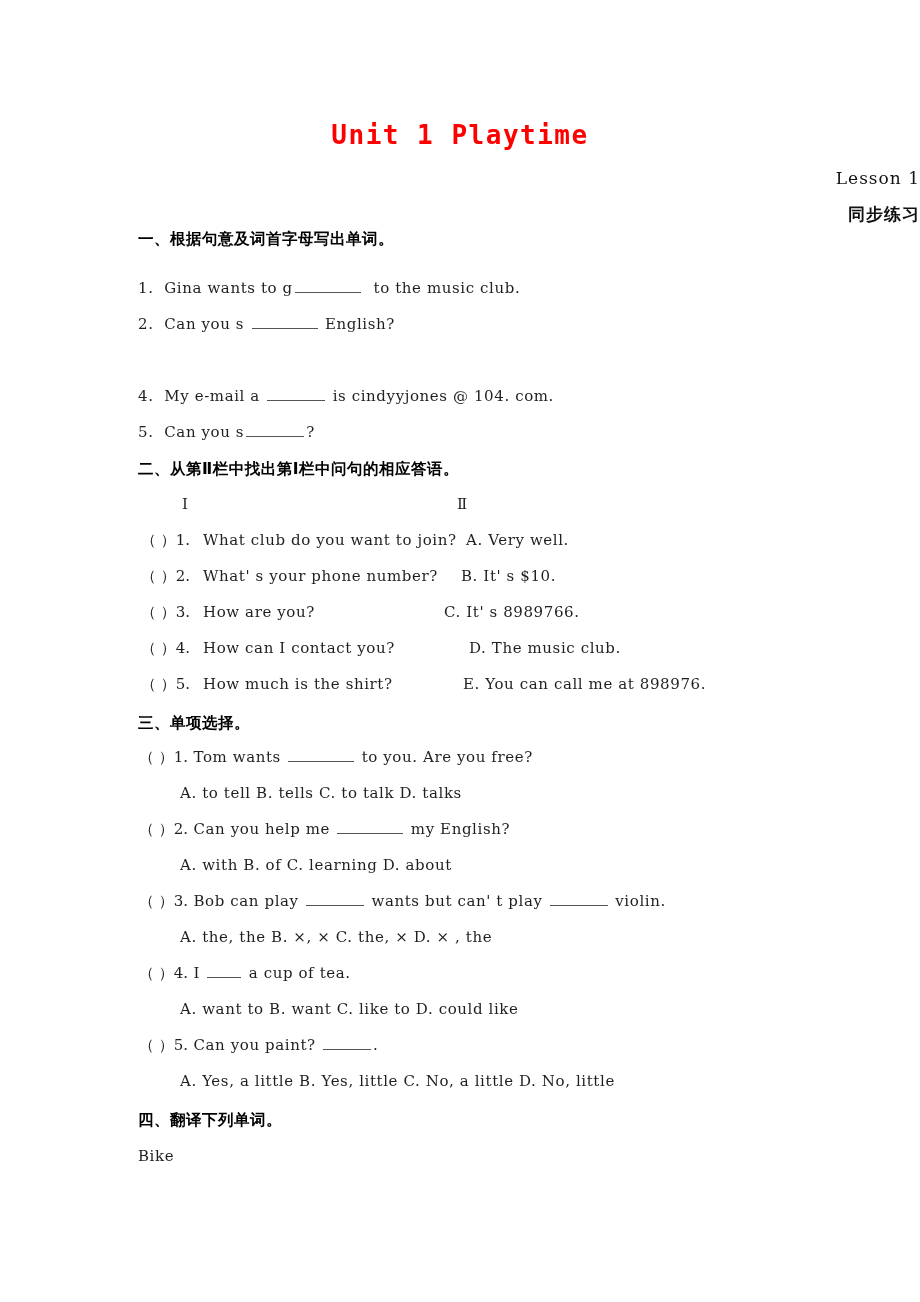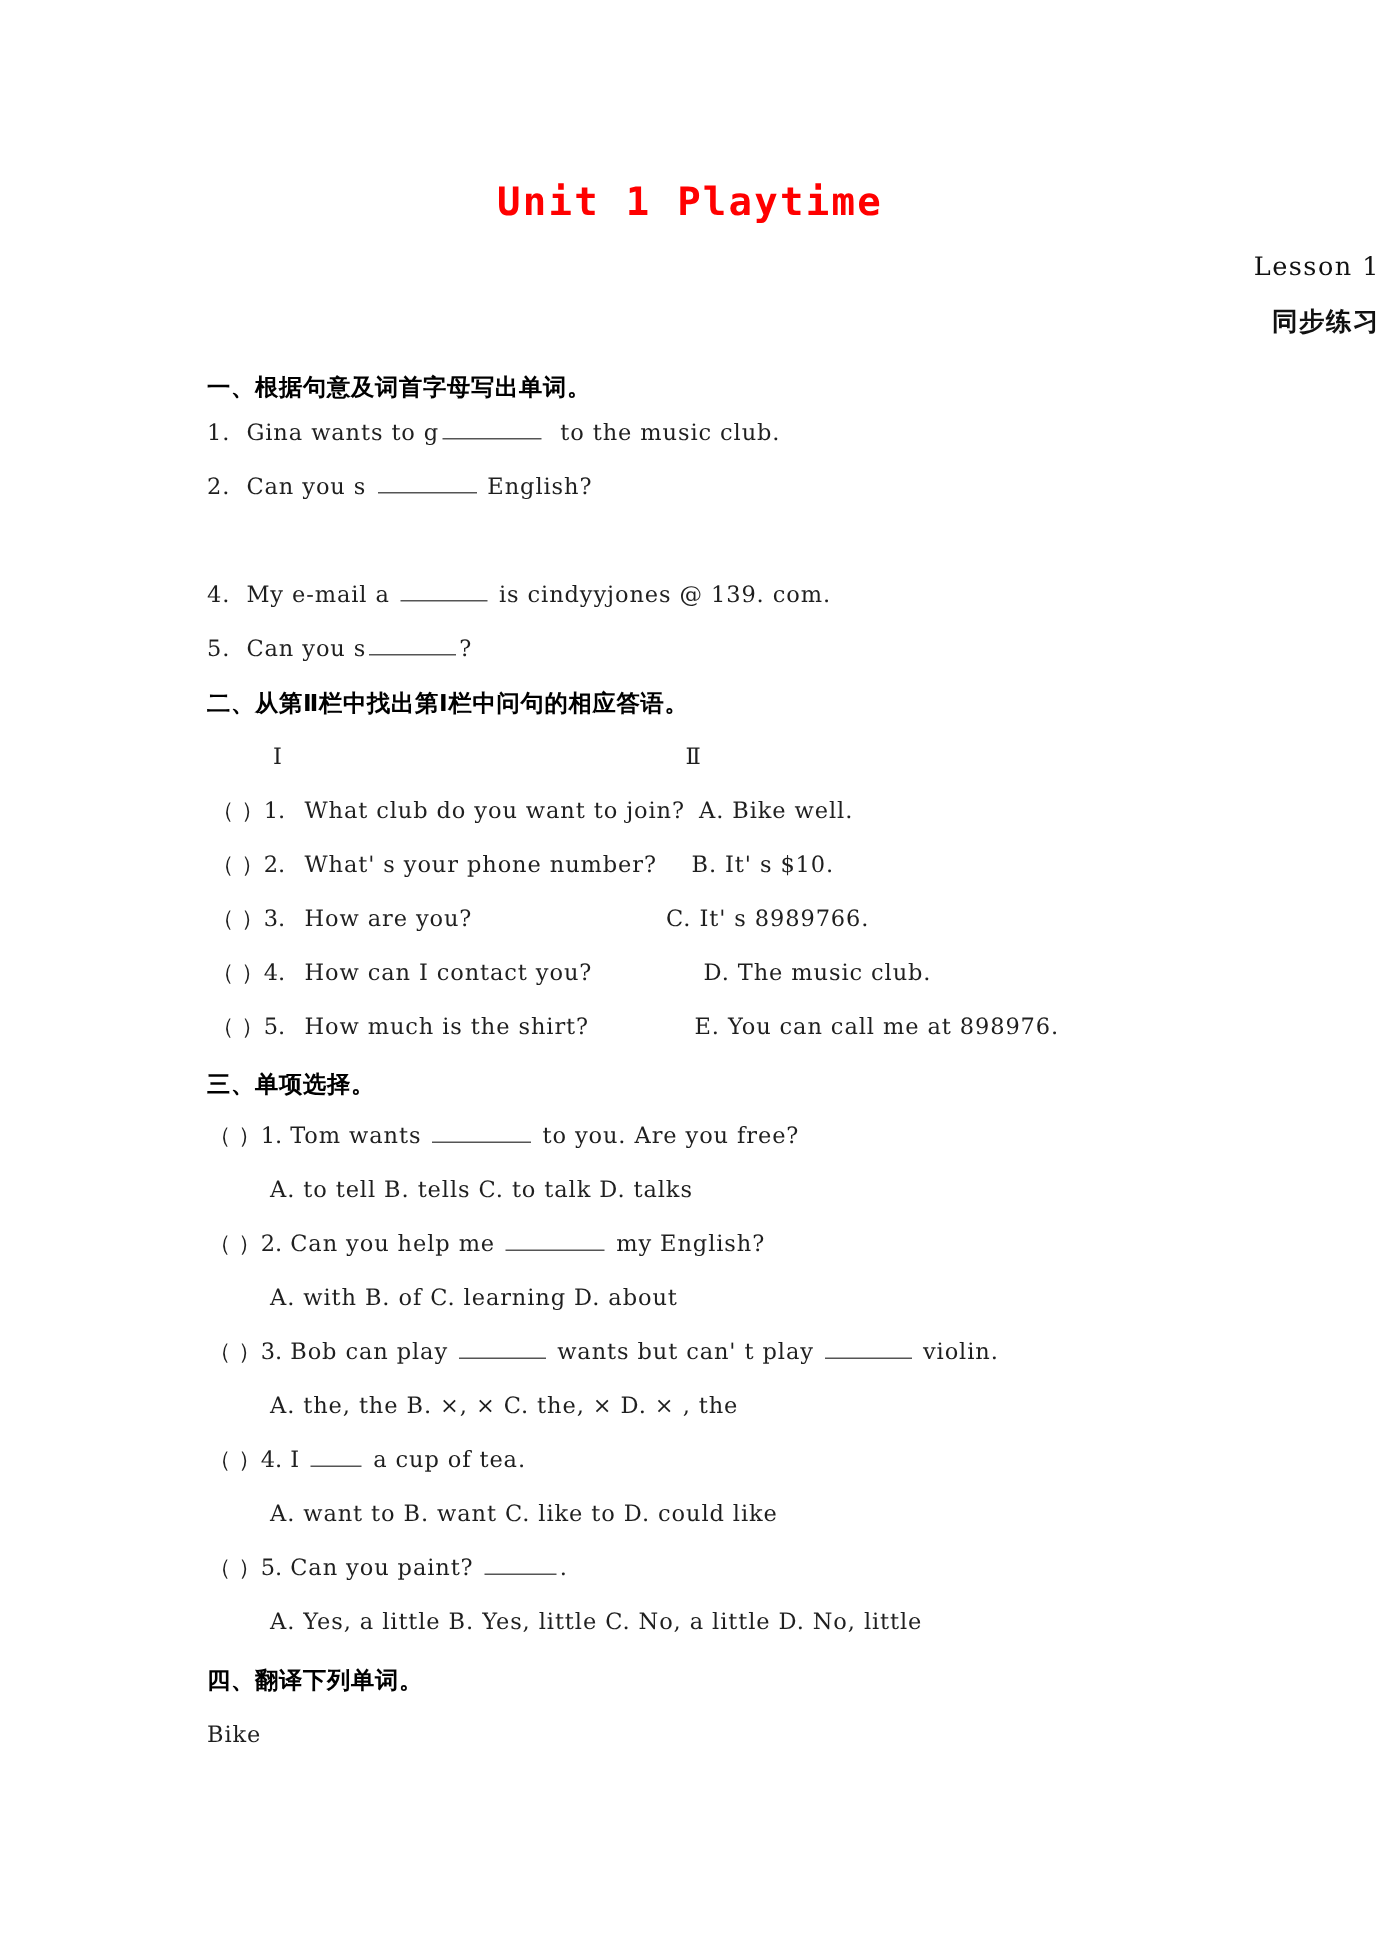--- a/index.html
+++ b/index.html
@@ -94,51 +94,51 @@
 </style>
 </head>
 <body>
 
 <div class="page">
 
   <div class="doc-title">Unit 1 Playtime</div>
   <div class="doc-subtitle lesson">Lesson 1</div>
   <div class="doc-subtitle practice">同步练习</div>
 
-  <div class="section-heading" style="top:248px;">一、根据句意及词首字母写出单词。</div>
+  <div class="section-heading" style="top:229px;">一、根据句意及词首字母写出单词。</div>
 
   <div class="line" style="left:138px; top:279px;">
     <span>1.</span>
     <span>&nbsp;</span><span>Gina wants to g</span><span class="blank b-lg"></span><span>&nbsp;&nbsp;</span><span>to the music club.</span>
   </div>
 
   <div class="line" style="left:138px; top:315px;">
     <span>2.</span>
     <span>&nbsp;</span><span>Can you s</span><span>&nbsp;</span><span class="blank b-lg"></span><span>&nbsp;</span><span>English?</span>
   </div>
 
 
   <div class="line" style="left:138px; top:387px;">
     <span>4.</span>
-    <span>&nbsp;</span><span>My e-mail a</span><span>&nbsp;</span><span class="blank b-md"></span><span>&nbsp;</span><span>is cindyyjones @ 139. com.</span>
+    <span>&nbsp;</span><span>My e-mail a</span><span>&nbsp;</span><span class="blank b-md"></span><span>&nbsp;</span><span>is cindyyjones @ 104. com.</span>
   </div>
 
   <div class="line" style="left:138px; top:423px;">
     <span>5.</span>
     <span>&nbsp;</span><span>Can you s</span><span class="blank b-md"></span><span>?</span>
   </div>
 
   <div class="section-heading" style="top:459px;">二、从第Ⅱ栏中找出第Ⅰ栏中问句的相应答语。</div>
 
   <div class="col-head" style="left:182px; top:495px;">Ⅰ</div>
   <div class="col-head" style="left:457px; top:495px;">Ⅱ</div>
 
   <div class="line paren" style="left:141px; top:531px;">（ ）1.</div>
   <div class="line" style="left:203px; top:531px;">What club do you want to join?</div>
-  <div class="line" style="left:466px; top:531px;">A. Bike well.</div>
+  <div class="line" style="left:466px; top:531px;">A. Very well.</div>
 
   <div class="line paren" style="left:141px; top:567px;">（ ）2.</div>
   <div class="line" style="left:203px; top:567px;">What' s your phone number?</div>
   <div class="line" style="left:461px; top:567px;">B. It' s $10.</div>
 
   <div class="line paren" style="left:141px; top:603px;">（ ）3.</div>
   <div class="line" style="left:203px; top:603px;">How are you?</div>
   <div class="line" style="left:444px; top:603px;">C. It' s 8989766.</div>
 
   <div class="line paren" style="left:141px; top:639px;">（ ）4.</div>

